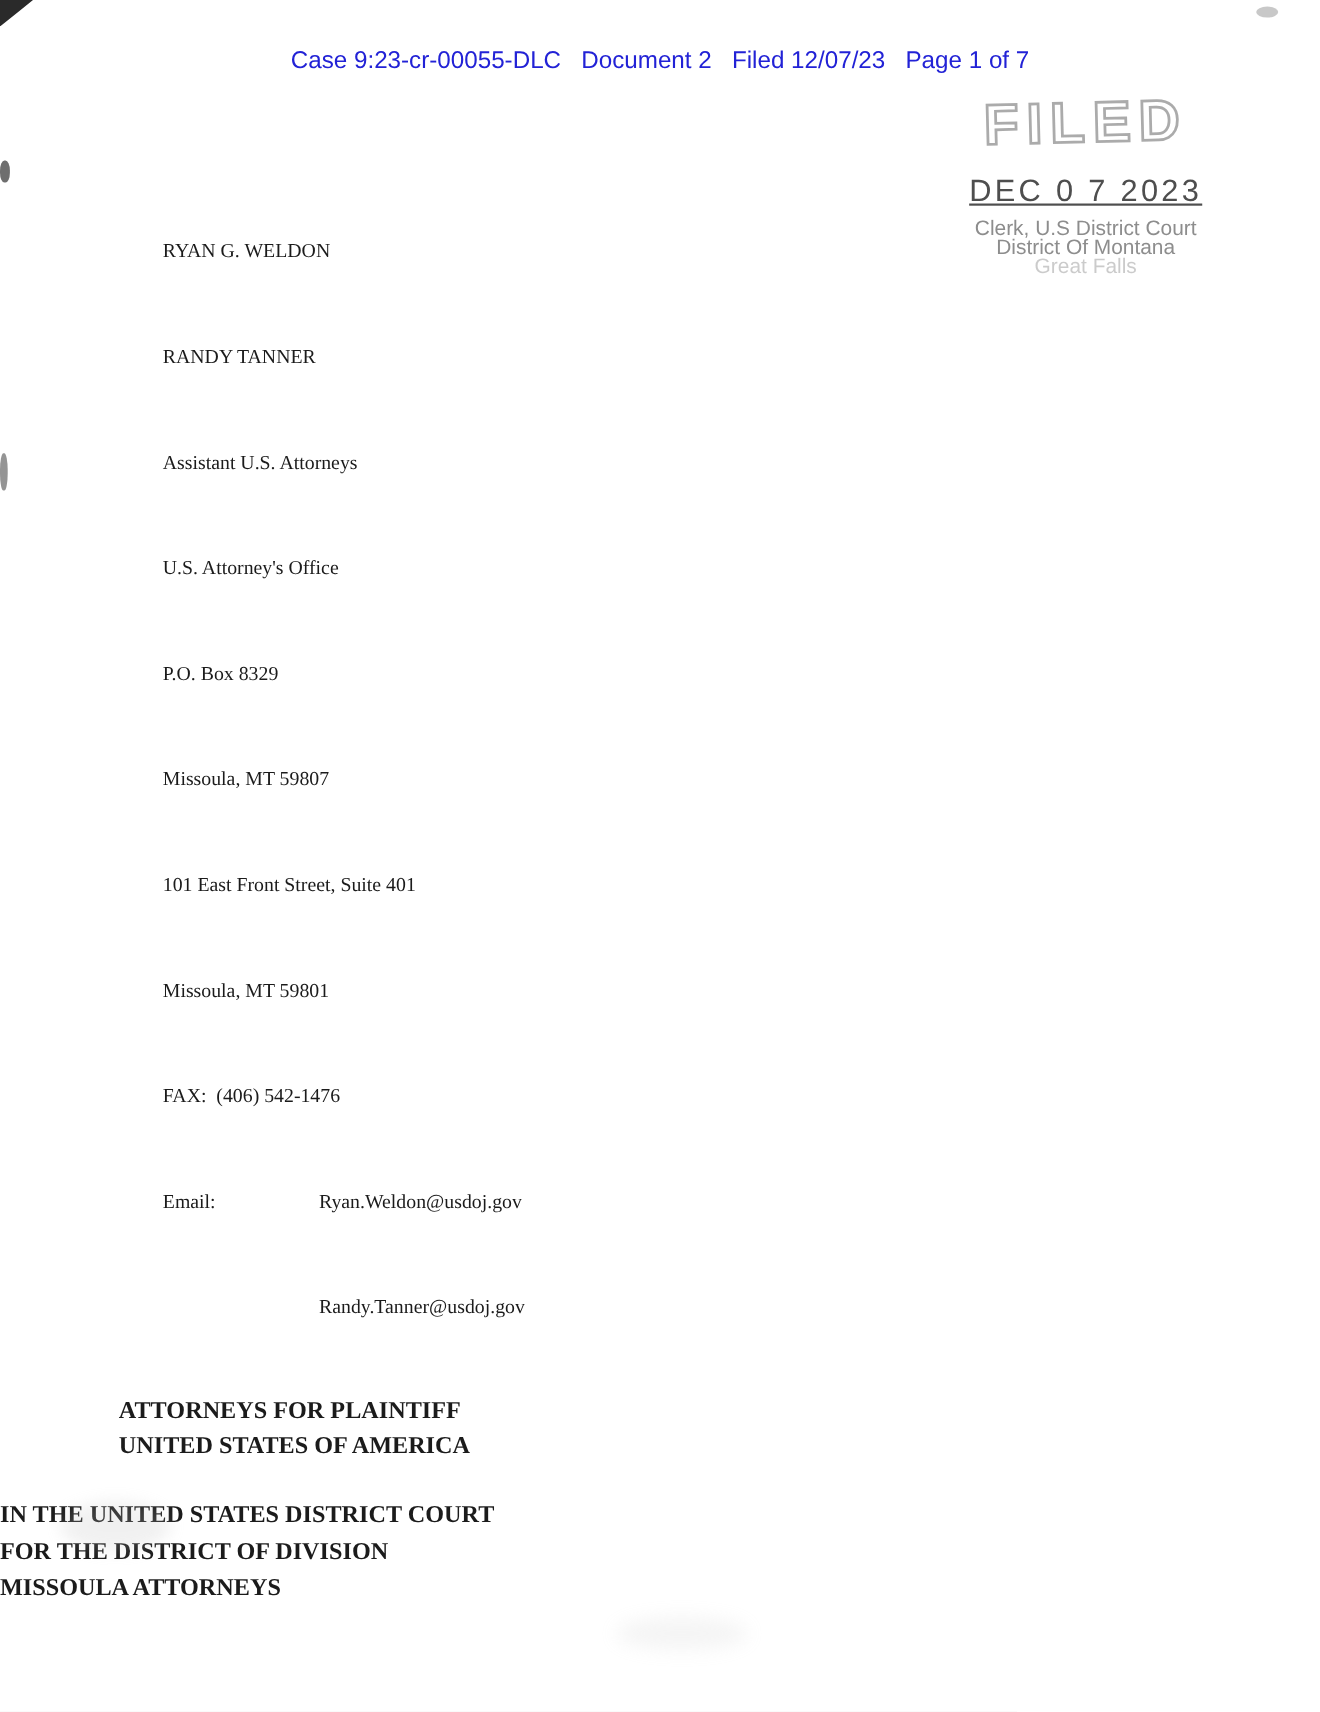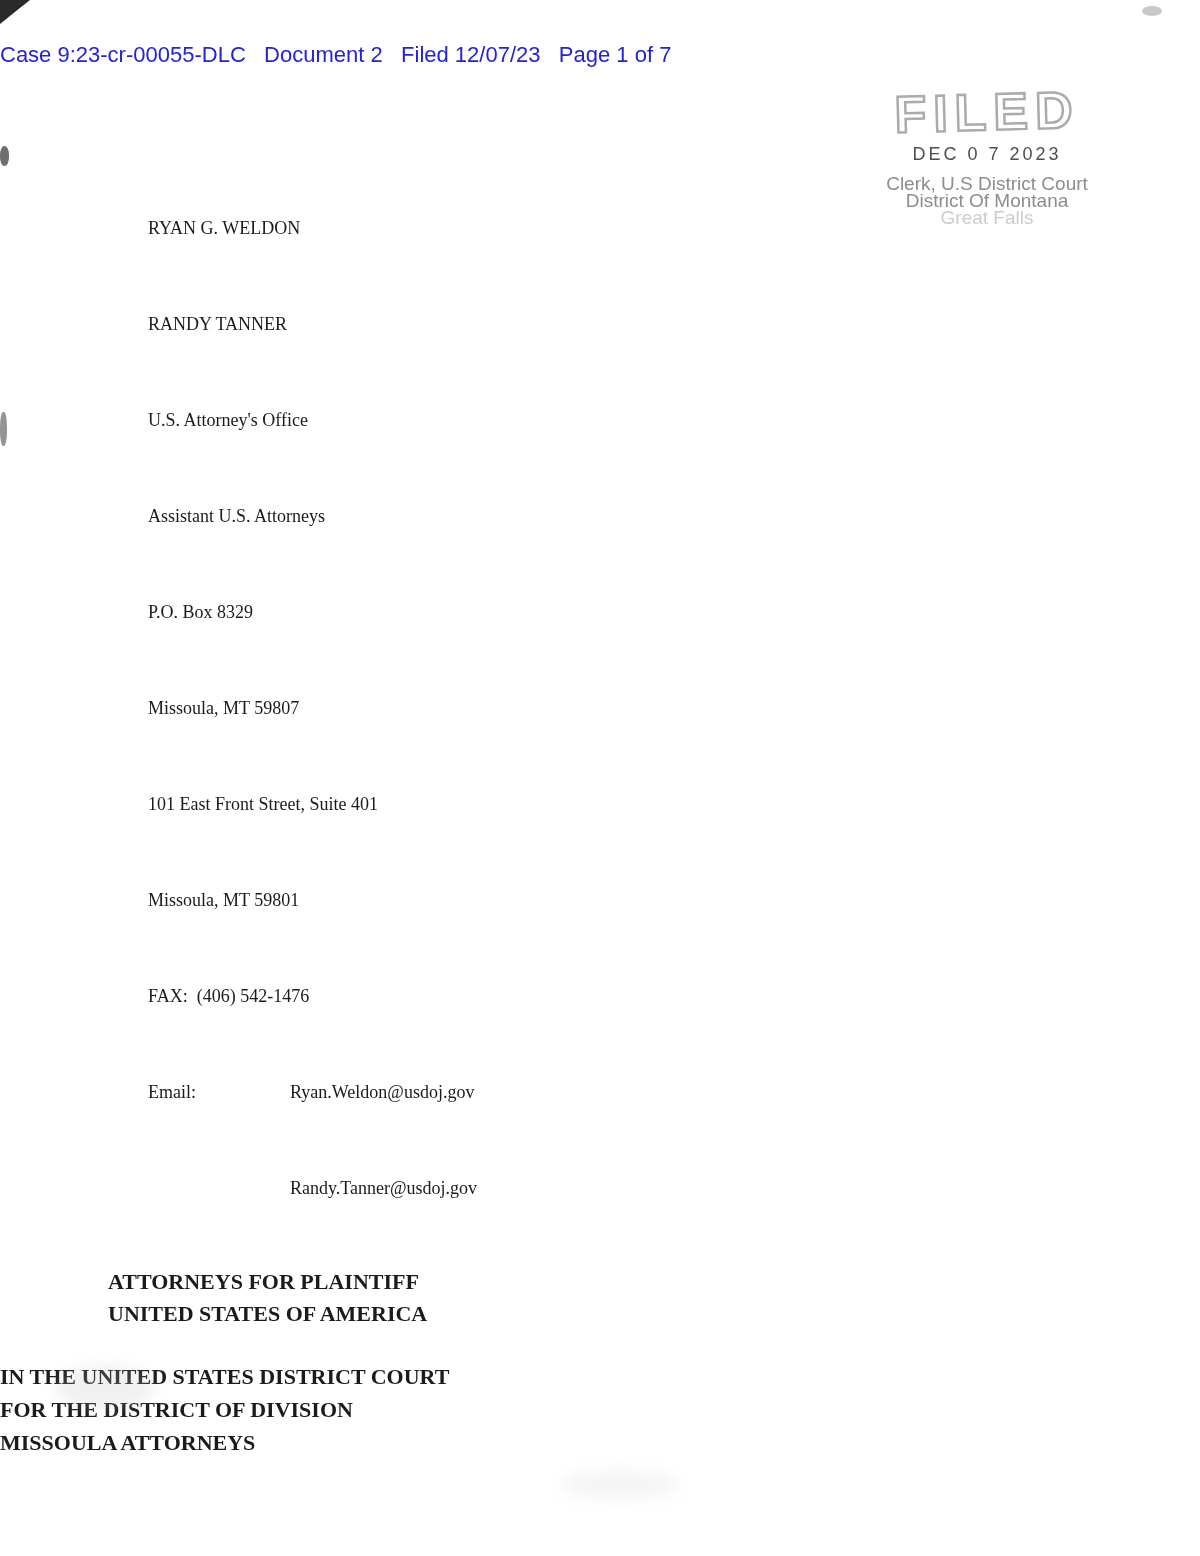--- a/index.html
+++ b/index.html
@@ -12,20 +12,21 @@
     color: #1b1b1b;
     position: relative;
     overflow: hidden;
   }
 
   
   .case-header {
     font-family: "Liberation Sans", sans-serif;
     color: #2222d6;
     font-size: 22px;
+    text-align: center;
     padding-top: 42px;
     white-space: pre;
   }
 
   
   .stamp-area {
     position: absolute;
     top: 82px; left: 872px;
     width: 230px;
     text-align: center;
@@ -35,25 +36,26 @@
     font-size: 52px;
     font-weight: bold;
     letter-spacing: 7px;
     color: transparent;
     -webkit-text-stroke: 2.5px #a3a3a3;
     text-stroke: 2.5px #a3a3a3;
     opacity: 0.9;
     transform: rotate(-1.5deg);
   }
   .stamp-date {
-    margin-top: 2px;
+    margin-top: 16px;
     font-family: "Liberation Sans", sans-serif;
-    font-size: 18px;
+    font-size: 28px;
     letter-spacing: 3px;
     color: #4e4e4e;
+    text-decoration: underline;
   }
   .clerk {
     margin-top: 10px;
     font-family: "Liberation Sans", sans-serif;
     font-size: 19px;
     line-height: 17px;
     color: #8d8d8d;
   }
   .clerk .faint { opacity: 0.45; }
 
@@ -109,22 +111,22 @@
   <div class="clerk">
     <div>Clerk, U.S  District Court</div>
     <div>District Of Montana</div>
     <div class="faint">Great Falls</div>
   </div>
 </div>
 
 <div class="attorney">
   <div>RYAN G. WELDON</div>
   <div>RANDY TANNER</div>
+  <div>Assistant U.S. Attorneys</div>
   <div>U.S. Attorney's Office</div>
-  <div>Assistant U.S. Attorneys</div>
   <div>P.O. Box 8329</div>
   <div>Missoula, MT 59807</div>
   <div>101 East Front Street, Suite 401</div>
   <div>Missoula, MT 59801</div>
   <div>FAX:  (406) 542-1476</div>
   <div><span class="email-label">Email:</span><span>Ryan.Weldon@usdoj.gov</span></div>
   <div><span class="email-label"></span><span>Randy.Tanner@usdoj.gov</span></div>
 </div>
 
 <div class="plaintiff-block">

